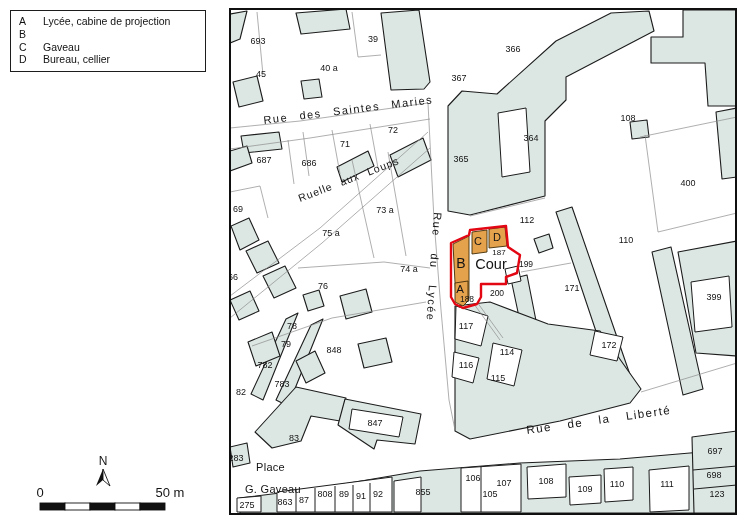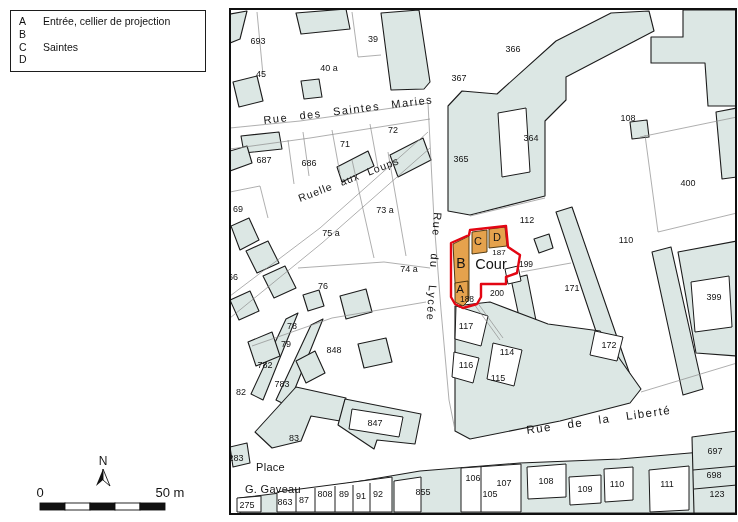--- a/index.html
+++ b/index.html
@@ -23,31 +23,32 @@
   .seg{stroke:#111;stroke-width:0.9;}
 </style>
 </head>
 <body>
 
 <div class="stage">
 
   <div class="legend">
     <div class="legend-row">
         <span>A</span>
-        <span>Entrée, cellier de projection</span>
+        <span>Lycée, cabine de projection</span>
       </div>
     <div class="legend-row">
         <span>B</span>
       </div>
     <div class="legend-row">
         <span>C</span>
-        <span>Saintes</span>
+        <span>Gaveau</span>
       </div>
     <div class="legend-row">
         <span>D</span>
+        <span>Bureau, cellier</span>
       </div>
   </div>
 
   <div class="map">
     <svg id="map-svg" width="504" height="503" viewBox="231 10 504 503">
       <g>
         <polygon class="bld" points="230,14 247,11 240,39 230,43"></polygon>
         <polygon class="bld" points="296,13 346,9 350,29 301,34"></polygon>
         <polygon class="bld" points="381,13 419,10 430,82 424,89 391,90"></polygon>
         <polygon class="bld" points="233,82 257,76 263,101 239,107"></polygon>

